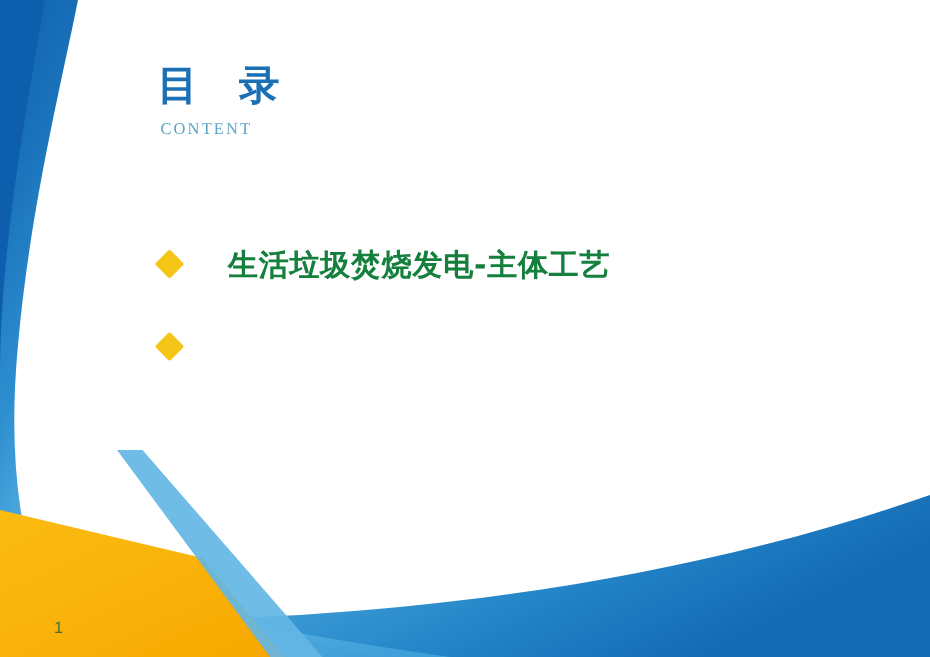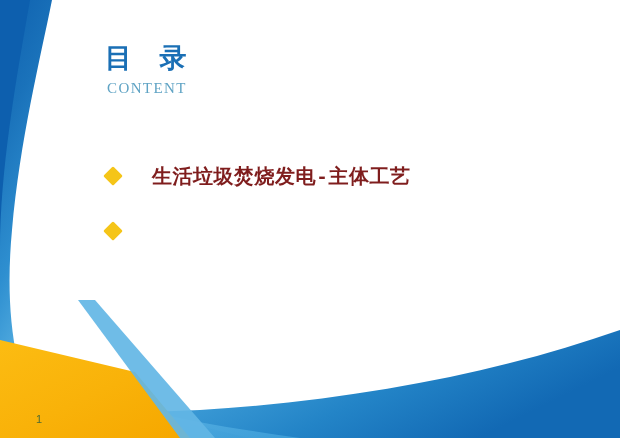--- a/index.html
+++ b/index.html
@@ -39,21 +39,21 @@
     font-family: "DejaVu Sans", "Liberation Sans", sans-serif;
     font-size: 27px;
     font-weight: bold;
     letter-spacing: 9px;
     line-height: 1.15;
     margin: 0;
     white-space: pre;
   }
   #title-en {
     font-family: "Liberation Serif", "DejaVu Serif", serif;
-    font-size: 15px;
+    font-size: 11px;
     letter-spacing: 1.4px;
     margin: 8px 0 0 2px;
     line-height: 1;
   }
 
   
   #content-list {
     position: absolute;
     left: 106px;
     top: 155px;
@@ -187,21 +187,21 @@
 
   <div id="title-block">
     <div id="title-cn" style="color:#1a6fb5;">目 录</div>
     <div id="title-en" style="color:#5fa3c4;">CONTENT</div>
   </div>
 
   <div id="content-list">
 
     <div class="content-item">
       <span class="bullet-diamond" style="background:#f5c518;"></span>
-      <span class="item-label" style="color:#7f1d1d;font-family:Liberation Mono, monospace;">生活垃圾焚烧发电-主体工艺</span>
+      <span class="item-label" style="color:#15803d;">生活垃圾焚烧发电-主体工艺</span>
     </div>
 
     <div class="content-item">
       <span class="bullet-diamond" style="background:#f5c518;"></span>
     </div>
 
   </div>
 
   <div id="page-number">1</div>
 

